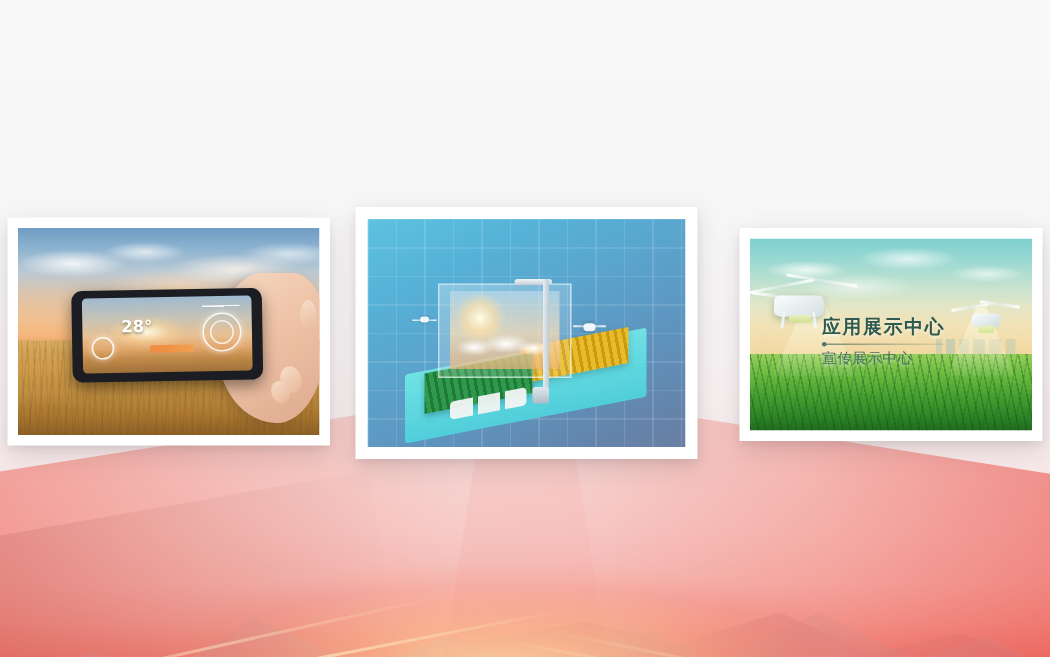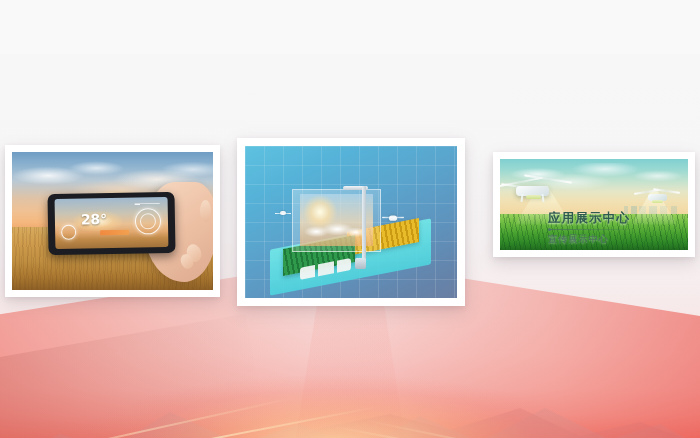--- a/index.html
+++ b/index.html
@@ -124,21 +124,21 @@
   
   .card {
     position:absolute;
     background:#ffffff;
     box-shadow:0 6px 16px rgba(110,90,95,.20), 0 2px 5px rgba(110,90,95,.12);
   }
 
   
   #card-left   { left:5px;   top:145px; width:215px; height:152px; padding:7px; }
   #card-center { left:237px; top:138px; width:228px; height:168px; padding:8px; }
-  #card-right  { left:493px; top:152px; width:202px; height:105px; padding:7px;font-family:Liberation Serif, serif; }
+  #card-right  { left:493px; top:152px; width:202px; height:142px; padding:7px;font-family:Liberation Serif, serif; }
 
   .inner { position:absolute; inset:7px; overflow:hidden; }
   #card-center .inner { inset:8px; }
 
   
   .caption { position:absolute; z-index:9; }
   .cap-title {
     font-size:12.5px; font-weight:bold; letter-spacing:1.2px;
     color:#ffffff; text-shadow:0 1px 3px rgba(40,55,70,.55);
     white-space:nowrap; line-height:1.15;
@@ -209,21 +209,21 @@
     background:linear-gradient(to bottom,
        #9fb9cf 0%, #c9c4b4 30%, #e9c093 52%, #e2a86f 68%, #c08a49 82%, #a0713a 100%);
   }
   .ps-sun {
     position:absolute; left:38%; top:46%; width:44%; height:40%;
     transform:translate(-50%,-50%);
     background:radial-gradient(ellipse at center, rgba(255,250,225,.95), rgba(255,215,150,.45) 45%, rgba(255,200,140,0) 78%);
   }
   .ps-temp {
     position:absolute; left:23%; top:26%;
-    font-size:14px; color:#fff; font-weight:600;
+    font-size:11px; color:#fff; font-weight:600;
     text-shadow:0 1px 2px rgba(0,0,0,.4);
   }
   .ps-hud {
     position:absolute; border:1.3px solid rgba(255,255,255,.9); border-radius:50%;
     box-shadow:0 0 4px rgba(255,255,255,.6);
   }
   .ps-hud-r { right:6%; top:22%; width:26px; height:26px; }
   .ps-hud-r::before{content:"";position:absolute;inset:4px;border:1px solid rgba(255,255,255,.75);border-radius:50%;}
   .ps-hud-l { left:5%; top:52%; width:15px; height:15px; }
   .ps-bars {

